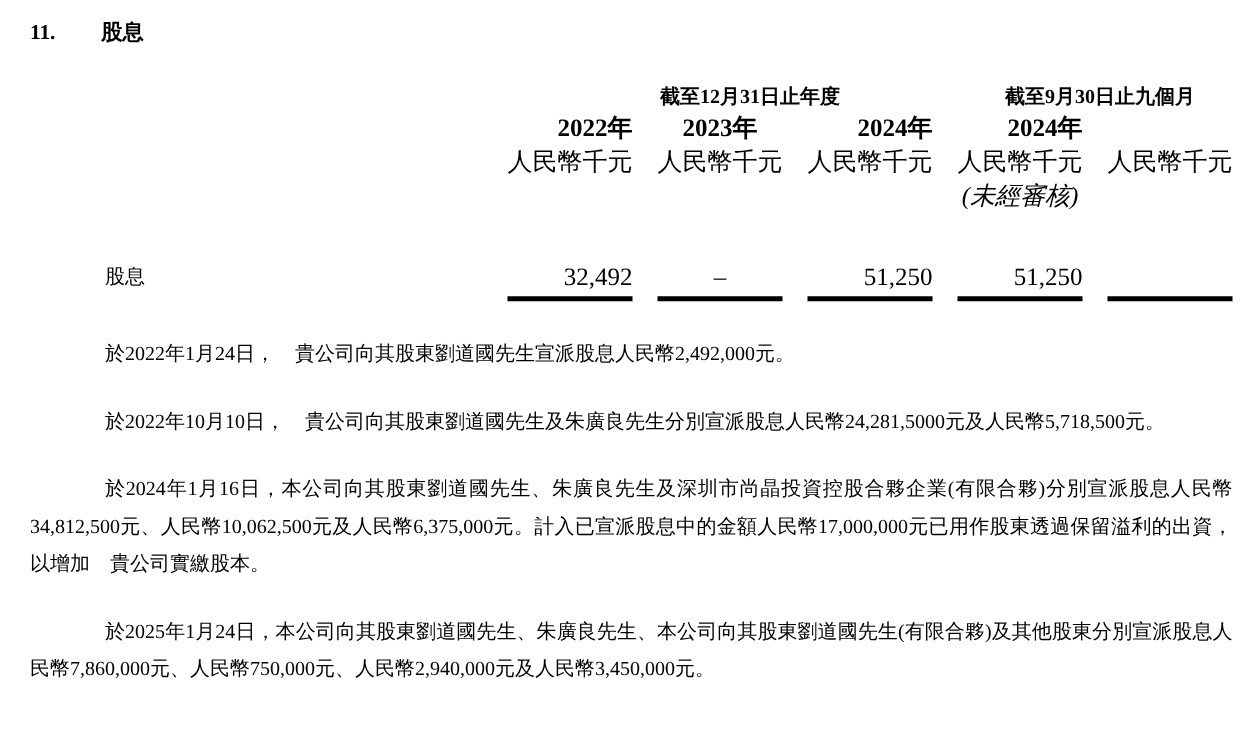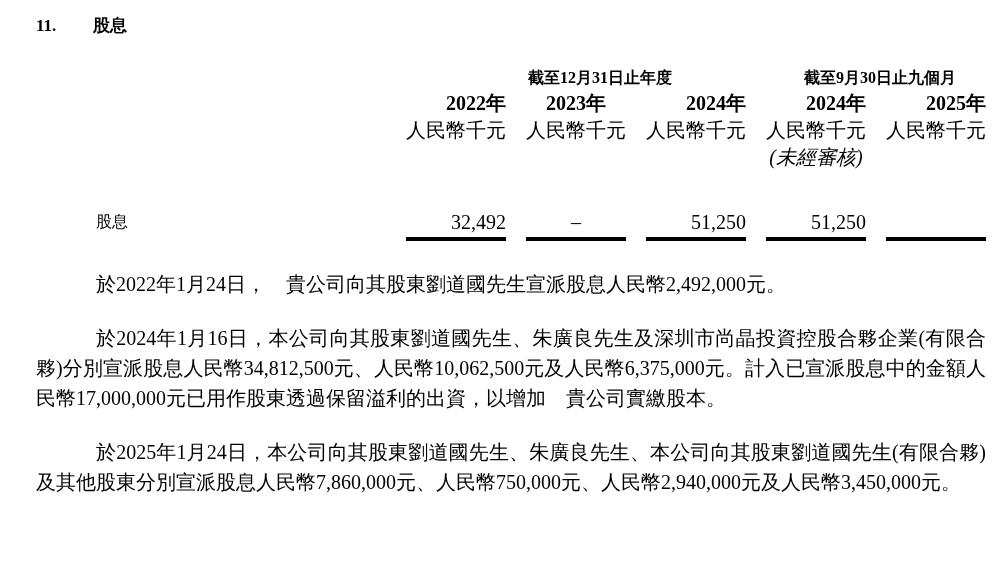--- a/index.html
+++ b/index.html
@@ -4,21 +4,21 @@
   <style>
     * { box-sizing: border-box; }
     html, body { margin: 0; padding: 0; background: #fff; }
     body {
       width: 1000px; height: 585px; overflow: hidden;
       color: #000;
       font-family: "Liberation Serif", "DejaVu Serif", serif;
     }
     .page {
       width: 1000px; height: 520px;
-      padding: 14px 14px 0 36px;
+      padding: 14px 14px 0 24px;
     }
 
     
     .title-row { font-size: 17px; font-weight: bold; line-height: 24px; }
     .title-row .sec-num { display: inline-block; width: 57px; }
 
     
     .fin-table { margin-top: 28px; }
     .trow {
       display: grid;
@@ -47,21 +47,21 @@
       border-top: 3px solid #000;
       border-bottom: 1.5px solid #000;
       margin-top: 3px;
       width: 100%;
     }
 
     
     .body-text { margin-top: 28px; }
     .body-text p {
       margin: 0 0 24px 0;
-      font-size: 20px;
+      font-size: 16px;
       line-height: 30px;
       text-indent: 60px;
       text-align: justify;
     }
   </style>
 </head>
 <body>
 
 <div class="page">
 
@@ -74,21 +74,20 @@
     <div class="trow hdr-span">
       <div class="span-hdr span-annual">截至12月31日止年度</div>
       <div class="span-hdr span-ninemo">截至9月30日止九個月</div>
     </div>
 
     <div class="trow hdr-years">
       <div class="cell col1">2022年</div>
       <div class="cell col2">2023年</div>
       <div class="cell col3">2024年</div>
       <div class="cell col4">2024年</div>
-      <div class="cell col5">2025年</div>
     </div>
 
     <div class="trow hdr-units">
       <div class="cell col1">人民幣千元</div>
       <div class="cell col2">人民幣千元</div>
       <div class="cell col3">人民幣千元</div>
       <div class="cell col4">人民幣千元</div>
       <div class="cell col5">人民幣千元</div>
     </div>
 
@@ -119,17 +118,18 @@
         </div>
       <div class="col5">
           <div class="dbl-rule"></div>
         </div>
     </div>
 
   </div>
 
   <div class="body-text">
     <p>於2022年1月24日，　貴公司向其股東劉道國先生宣派股息人民幣2,492,000元。</p>
+    <p>於2022年10月10日，　貴公司向其股東劉道國先生及朱廣良先生分別宣派股息人民幣24,281,5000元及人民幣5,718,500元。</p>
     <p>於2024年1月16日，本公司向其股東劉道國先生、朱廣良先生及深圳市尚晶投資控股合夥企業(有限合夥)分別宣派股息人民幣34,812,500元、人民幣10,062,500元及人民幣6,375,000元。計入已宣派股息中的金額人民幣17,000,000元已用作股東透過保留溢利的出資，以增加　貴公司實繳股本。</p>
     <p>於2025年1月24日，本公司向其股東劉道國先生、朱廣良先生、本公司向其股東劉道國先生(有限合夥)及其他股東分別宣派股息人民幣7,860,000元、人民幣750,000元、人民幣2,940,000元及人民幣3,450,000元。</p>
   </div>
 
 </div>
 
 </body></html>

